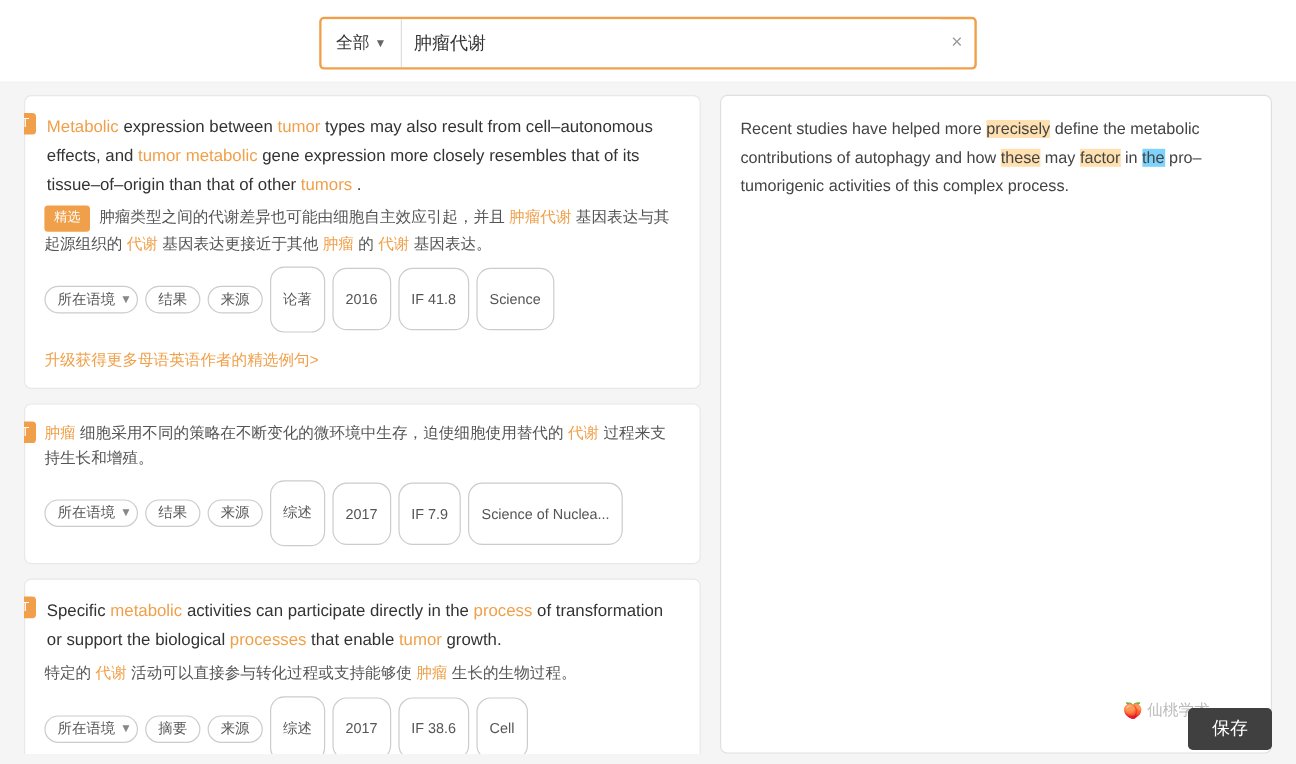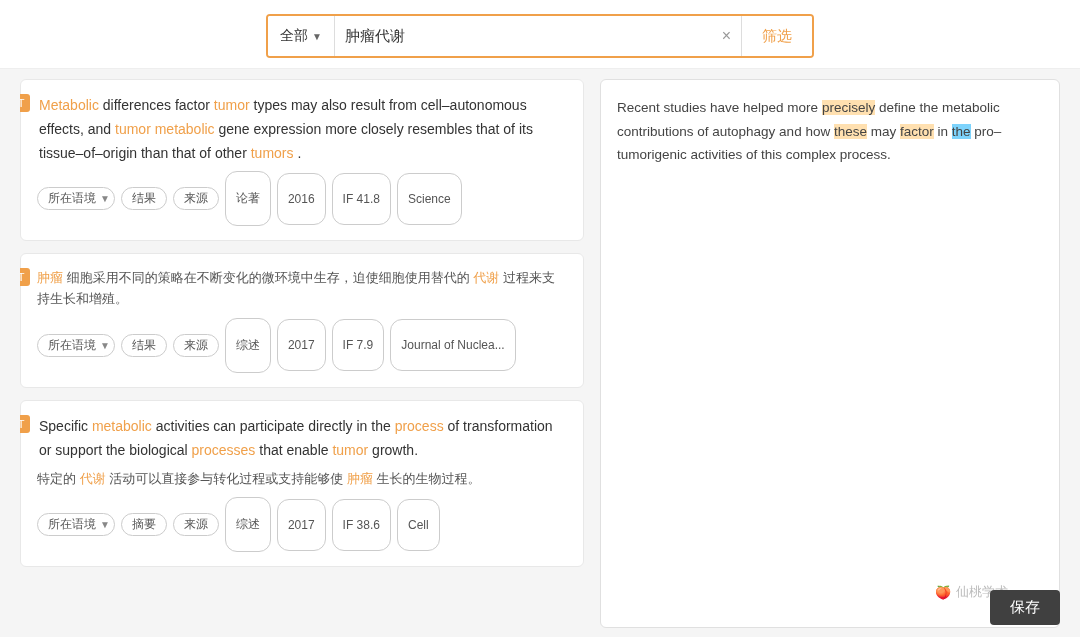--- a/index.html
+++ b/index.html
@@ -250,69 +250,83 @@
 <body>
 
 <div class="search-bar">
   <div class="search-container">
     <div class="search-type">
       <span>全部</span>
       <span class="chevron">▼</span>
     </div>
     <input class="search-input" type="text" value="肿瘤代谢" style="">
     <span class="search-clear">×</span>
-    <button class="filter-btn">筛选</button>
   </div>
 </div>
 
 <div class="main-layout">
 
   <div class="left-panel">
 
     <div class="result-card">
       <span class="card-icon">T</span>
       <div class="en-text">
         <span class="highlight-orange">Metabolic</span>
-        <span> differences factor </span>
+        <span> expression between </span>
         <span class="highlight-orange">tumor</span>
         <span> types may also result from cell–autonomous effects, and </span>
         <span class="highlight-orange">tumor</span>
         <span> </span>
         <span class="highlight-orange">metabolic</span>
         <span> gene expression more closely resembles that of its tissue–of–origin than that of other </span>
         <span class="highlight-orange">tumors</span>
         <span>.</span>
       </div>
+      <div class="zh-text">
+        <span class="premium-tag">精选</span>
+        <span> 肿瘤类型之间的代谢差异也可能由细胞自主效应引起，并且</span>
+        <span class="highlight-orange">肿瘤代谢</span>
+        <span>基因表达与其起源组织的</span>
+        <span class="highlight-orange">代谢</span>
+        <span>基因表达更接近于其他</span>
+        <span class="highlight-orange">肿瘤</span>
+        <span>的</span>
+        <span class="highlight-orange">代谢</span>
+        <span>基因表达。</span>
+      </div>
       <div class="tag-row">
         <span class="tag with-arrow">所在语境<span class="tag-arrow">▼</span></span>
         <span class="tag">结果</span>
         <span class="tag">来源</span>
         <span class="tag-badge">论著</span>
         <span class="tag-badge">2016</span>
         <span class="tag-badge">IF 41.8</span>
         <span class="tag-badge">Science</span>
       </div>
+      <div style="margin-top:8px;">
+        <a class="upgrade-link">升级获得更多母语英语作者的精选例句&gt;</a>
+      </div>
     </div>
 
     <div class="result-card">
       <span class="card-icon">T</span>
       <div class="zh-text">
         <span class="highlight-orange">肿瘤</span>
         <span>细胞采用不同的策略在不断变化的微环境中生存，迫使细胞使用替代的</span>
         <span class="highlight-orange">代谢</span>
         <span>过程来支持生长和增殖。</span>
       </div>
       <div class="tag-row">
         <span class="tag with-arrow">所在语境<span class="tag-arrow">▼</span></span>
         <span class="tag">结果</span>
         <span class="tag">来源</span>
         <span class="tag-badge">综述</span>
         <span class="tag-badge">2017</span>
         <span class="tag-badge">IF 7.9</span>
-        <span class="tag-badge">Journal of Nuclea...</span>
+        <span class="tag-badge">Science of Nuclea...</span>
       </div>
     </div>
 
     <div class="result-card">
       <span class="card-icon">T</span>
       <div class="en-text">
         <span>Specific </span>
         <span class="highlight-orange">metabolic</span>
         <span> activities can participate directly in the </span>
         <span class="highlight-orange">process</span>

